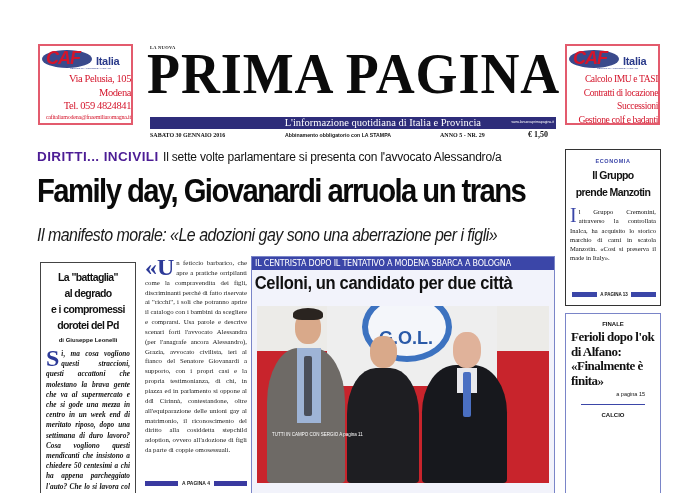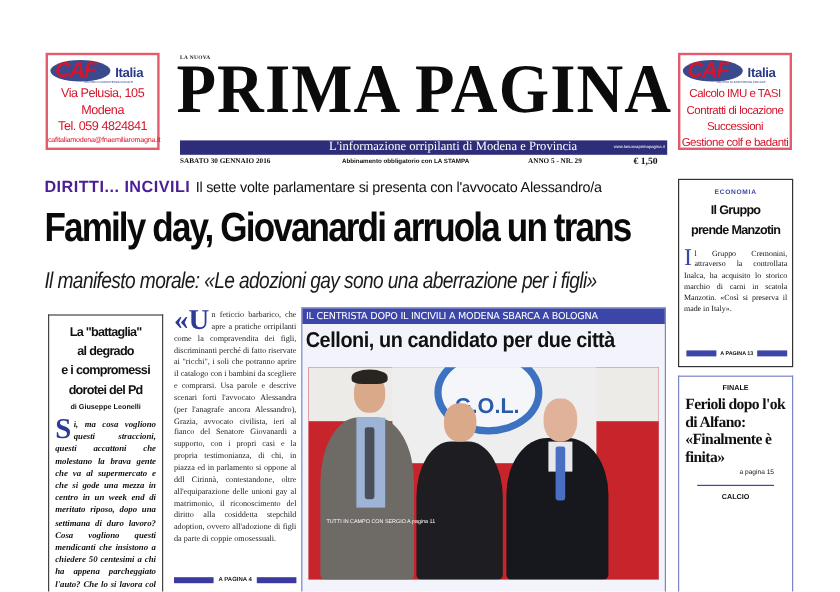--- a/index.html
+++ b/index.html
@@ -8,21 +8,21 @@
 
   
   .ad { position: absolute; border: 2px solid #e35b6d; background: #fff; text-align: center; color: #d4152b; }
   .ad-left { left: 38px; top: 44px; width: 95px; height: 81px; }
   .ad-right { left: 565px; top: 44px; width: 95px; height: 81px; }
   .caf-logo { position: relative; height: 24px; margin-top: 2px; }
   .caf-ellipse { position: absolute; left: 2px; top: 2px; width: 50px; height: 18px; border-radius: 50%; background: #3a4a8c; }
   .caf-letters { position: absolute; left: 6px; top: 0px; font-family: Liberation Sans, sans-serif; font-weight: 900; font-size: 18px; color: #d4152b; letter-spacing: -1px; font-style: italic; }
   .caf-italia { position: absolute; left: 56px; top: 7px; font-weight: bold; font-size: 11px; color: #2a3a8a; letter-spacing: -0.3px; }
   .caf-sub { position: absolute; left: 30px; top: 19px; font-size: 2.5px; color: #2a3a8a; white-space: nowrap; }
-  .ad-line { font-family: Liberation Sans, sans-serif; font-size: 10.5px; line-height: 13.5px; font-stretch: condensed; letter-spacing: -0.4px; }
+  .ad-line { font-family: Liberation Serif, serif; font-size: 10.5px; line-height: 13.5px; font-stretch: condensed; letter-spacing: -0.4px; text-align: right; }
   .ad-line.small { font-size: 6px; line-height: 9px; letter-spacing: -0.2px; }
   .ad-right .ad-line { font-size: 9.6px; line-height: 13.5px; }
 
   
   .la-nuova { position: absolute; left: 150px; top: 45px; font-family: "Liberation Serif", serif; font-size: 4.5px; font-weight: bold; letter-spacing: 0.3px; }
   .masthead-title { position: absolute; left: 147px; top: 43px; width: 410px; font-family: "Liberation Serif", serif; font-weight: 900; font-size: 58px; line-height: 62px; letter-spacing: 1px; transform: scaleX(0.93); transform-origin: left; color: #0b0b0b; white-space: nowrap; }
   .tagline-bar { position: absolute; left: 150px; top: 117px; width: 406px; height: 12px; background: #2e2d7a; }
   .tagline { position: absolute; right: 75px; top: 0px; font-family: "Liberation Serif", serif; font-size: 10.5px; line-height: 12px; color: #fff; white-space: nowrap; }
   .tagline-url { position: absolute; right: 2px; top: 3px; font-size: 3.5px; color: #fff; }
   .meta-row { position: absolute; top: 130px; left: 150px; width: 406px; height: 10px; font-family: "Liberation Serif", serif; font-size: 6px; font-weight: bold; }
@@ -107,21 +107,21 @@
   </div>
   <div class="ad-line">Via Pelusia, 105</div>
   <div class="ad-line">Modena</div>
   <div class="ad-line">Tel. 059 4824841</div>
   <div class="ad-line small">cafitaliamodena@fnaemiliaromagna.it</div>
 </div>
 
 <div class="la-nuova">LA NUOVA</div>
 <div class="masthead-title">PRIMA PAGINA</div>
 <div class="tagline-bar">
-  <span class="tagline">L'informazione orripilanti di Modena e Provincia</span>
+  <span class="tagline">L'informazione quotidiana di Italia e Provincia</span>
   <span class="tagline-url">www.lanuovaprimapagina.it</span>
 </div>
 <div class="meta-row">
   <span class="meta-date">SABATO 30 GENNAIO 2016</span>
   <span class="meta-sub">Abbinamento obbligatorio con LA STAMPA</span>
   <span class="meta-issue">ANNO 5 - NR. 29</span>
   <span class="meta-price">€ 1,50</span>
 </div>
 
 <div class="ad ad-right">
@@ -160,21 +160,21 @@
 <div class="article">
   <span class="dropcap2"><span>«</span><span>U</span></span><span>n feticcio barbarico, che apre a pratiche orripilanti come la compravendita dei figli, discriminanti perché di fatto riservate ai "ricchi", i soli che potranno aprire il catalogo con i bambini da scegliere e comprarsi. Usa parole e descrive scenari forti l'avvocato Alessandra (per l'anagrafe ancora Alessandro), Grazia, avvocato civilista, ieri al fianco del Senatore Giovanardi a supporto, con i propri casi e la propria testimonianza, di chi, in piazza ed in parlamento si oppone al ddl Cirinnà, contestandone, oltre all'equiparazione delle unioni gay al matrimonio, il riconoscimento del diritto alla cosiddetta stepchild adoption, ovvero all'adozione di figli da parte di coppie omosessuali.</span>
 </div>
 <div class="page-ref">
   <div class="bar"></div>
   <span class="lbl">A PAGINA 4</span>
   <div class="bar"></div>
 </div>
 
 <div class="feature">
-  <div class="feature-kicker">IL CENTRISTA DOPO IL INCIVILI A MODENA SBARCA A BOLOGNA</div>
+  <div class="feature-kicker">IL CENTRISTA DOPO IL TENTATIVO A MODENA SBARCA A BOLOGNA</div>
   <div class="feature-headline">Celloni, un candidato per due città</div>
   <div class="photo">
     <div class="wall"></div>
     <div class="banner"></div>
     <div class="logo-ring"></div>
     <div class="logo-text">G.O.L.</div>
     <div class="person p1"></div>
     <div class="shirt s1"></div>
     <div class="tie t1"></div>
     <div class="head h1">

